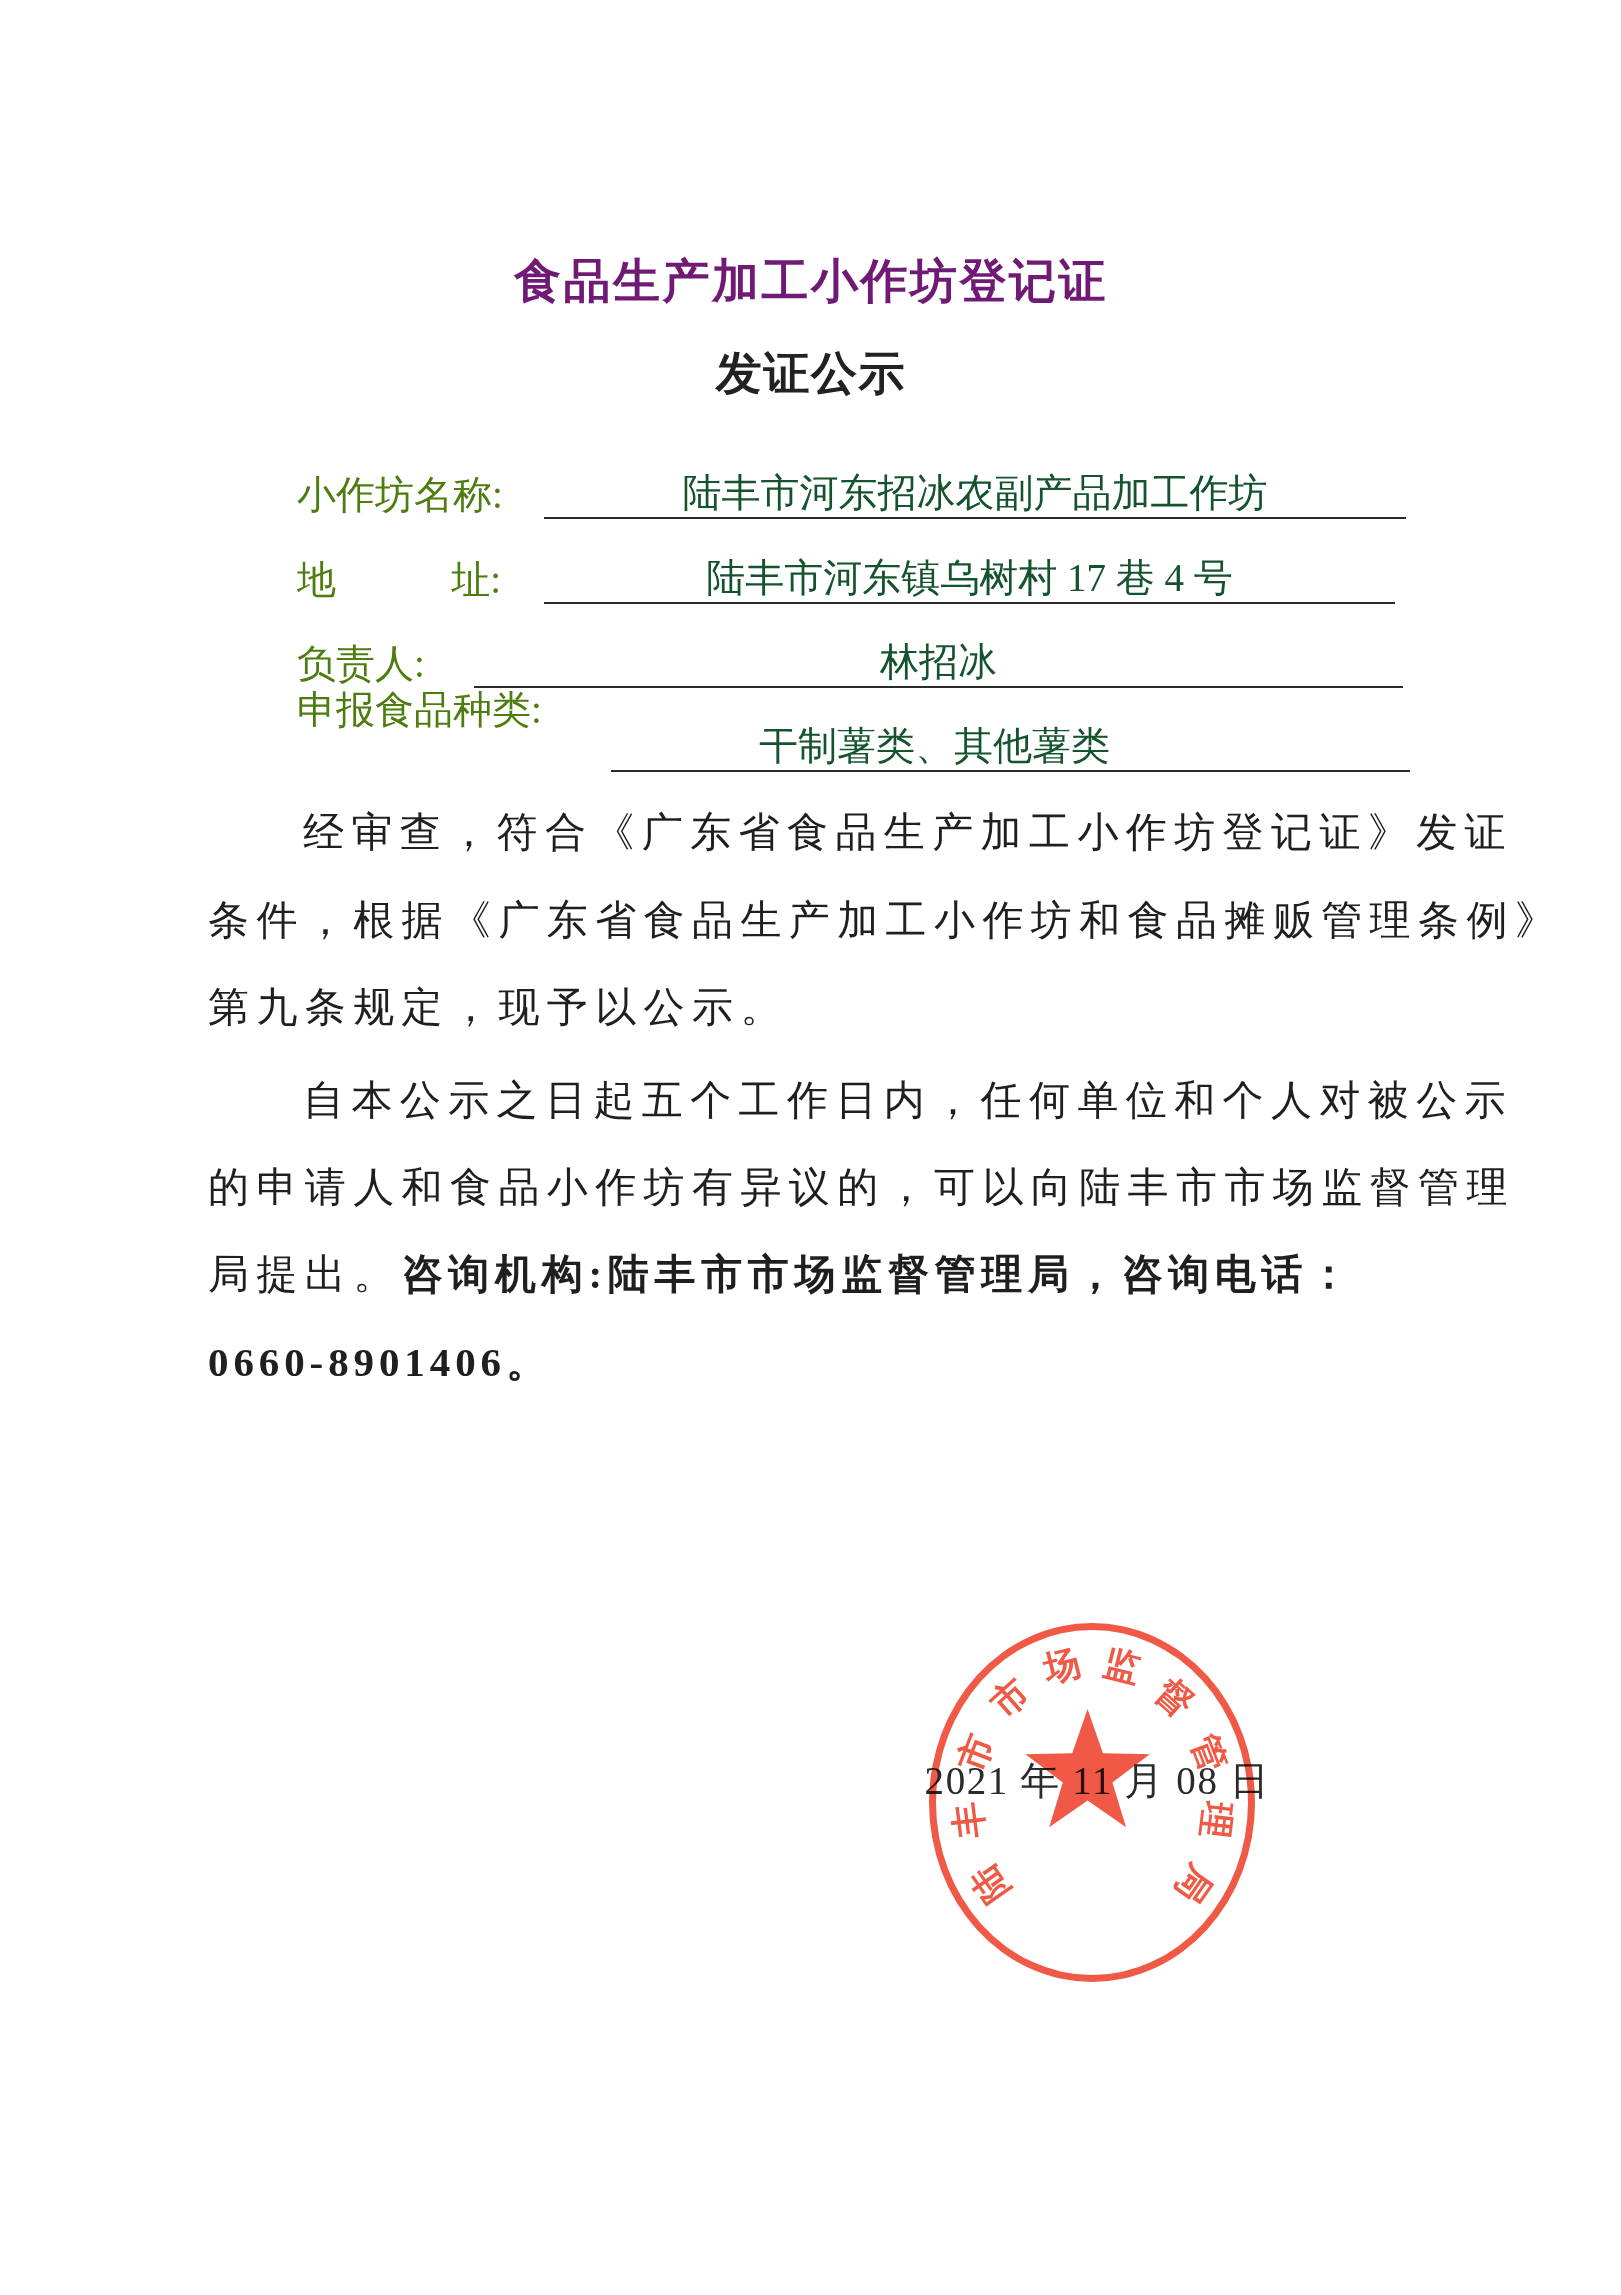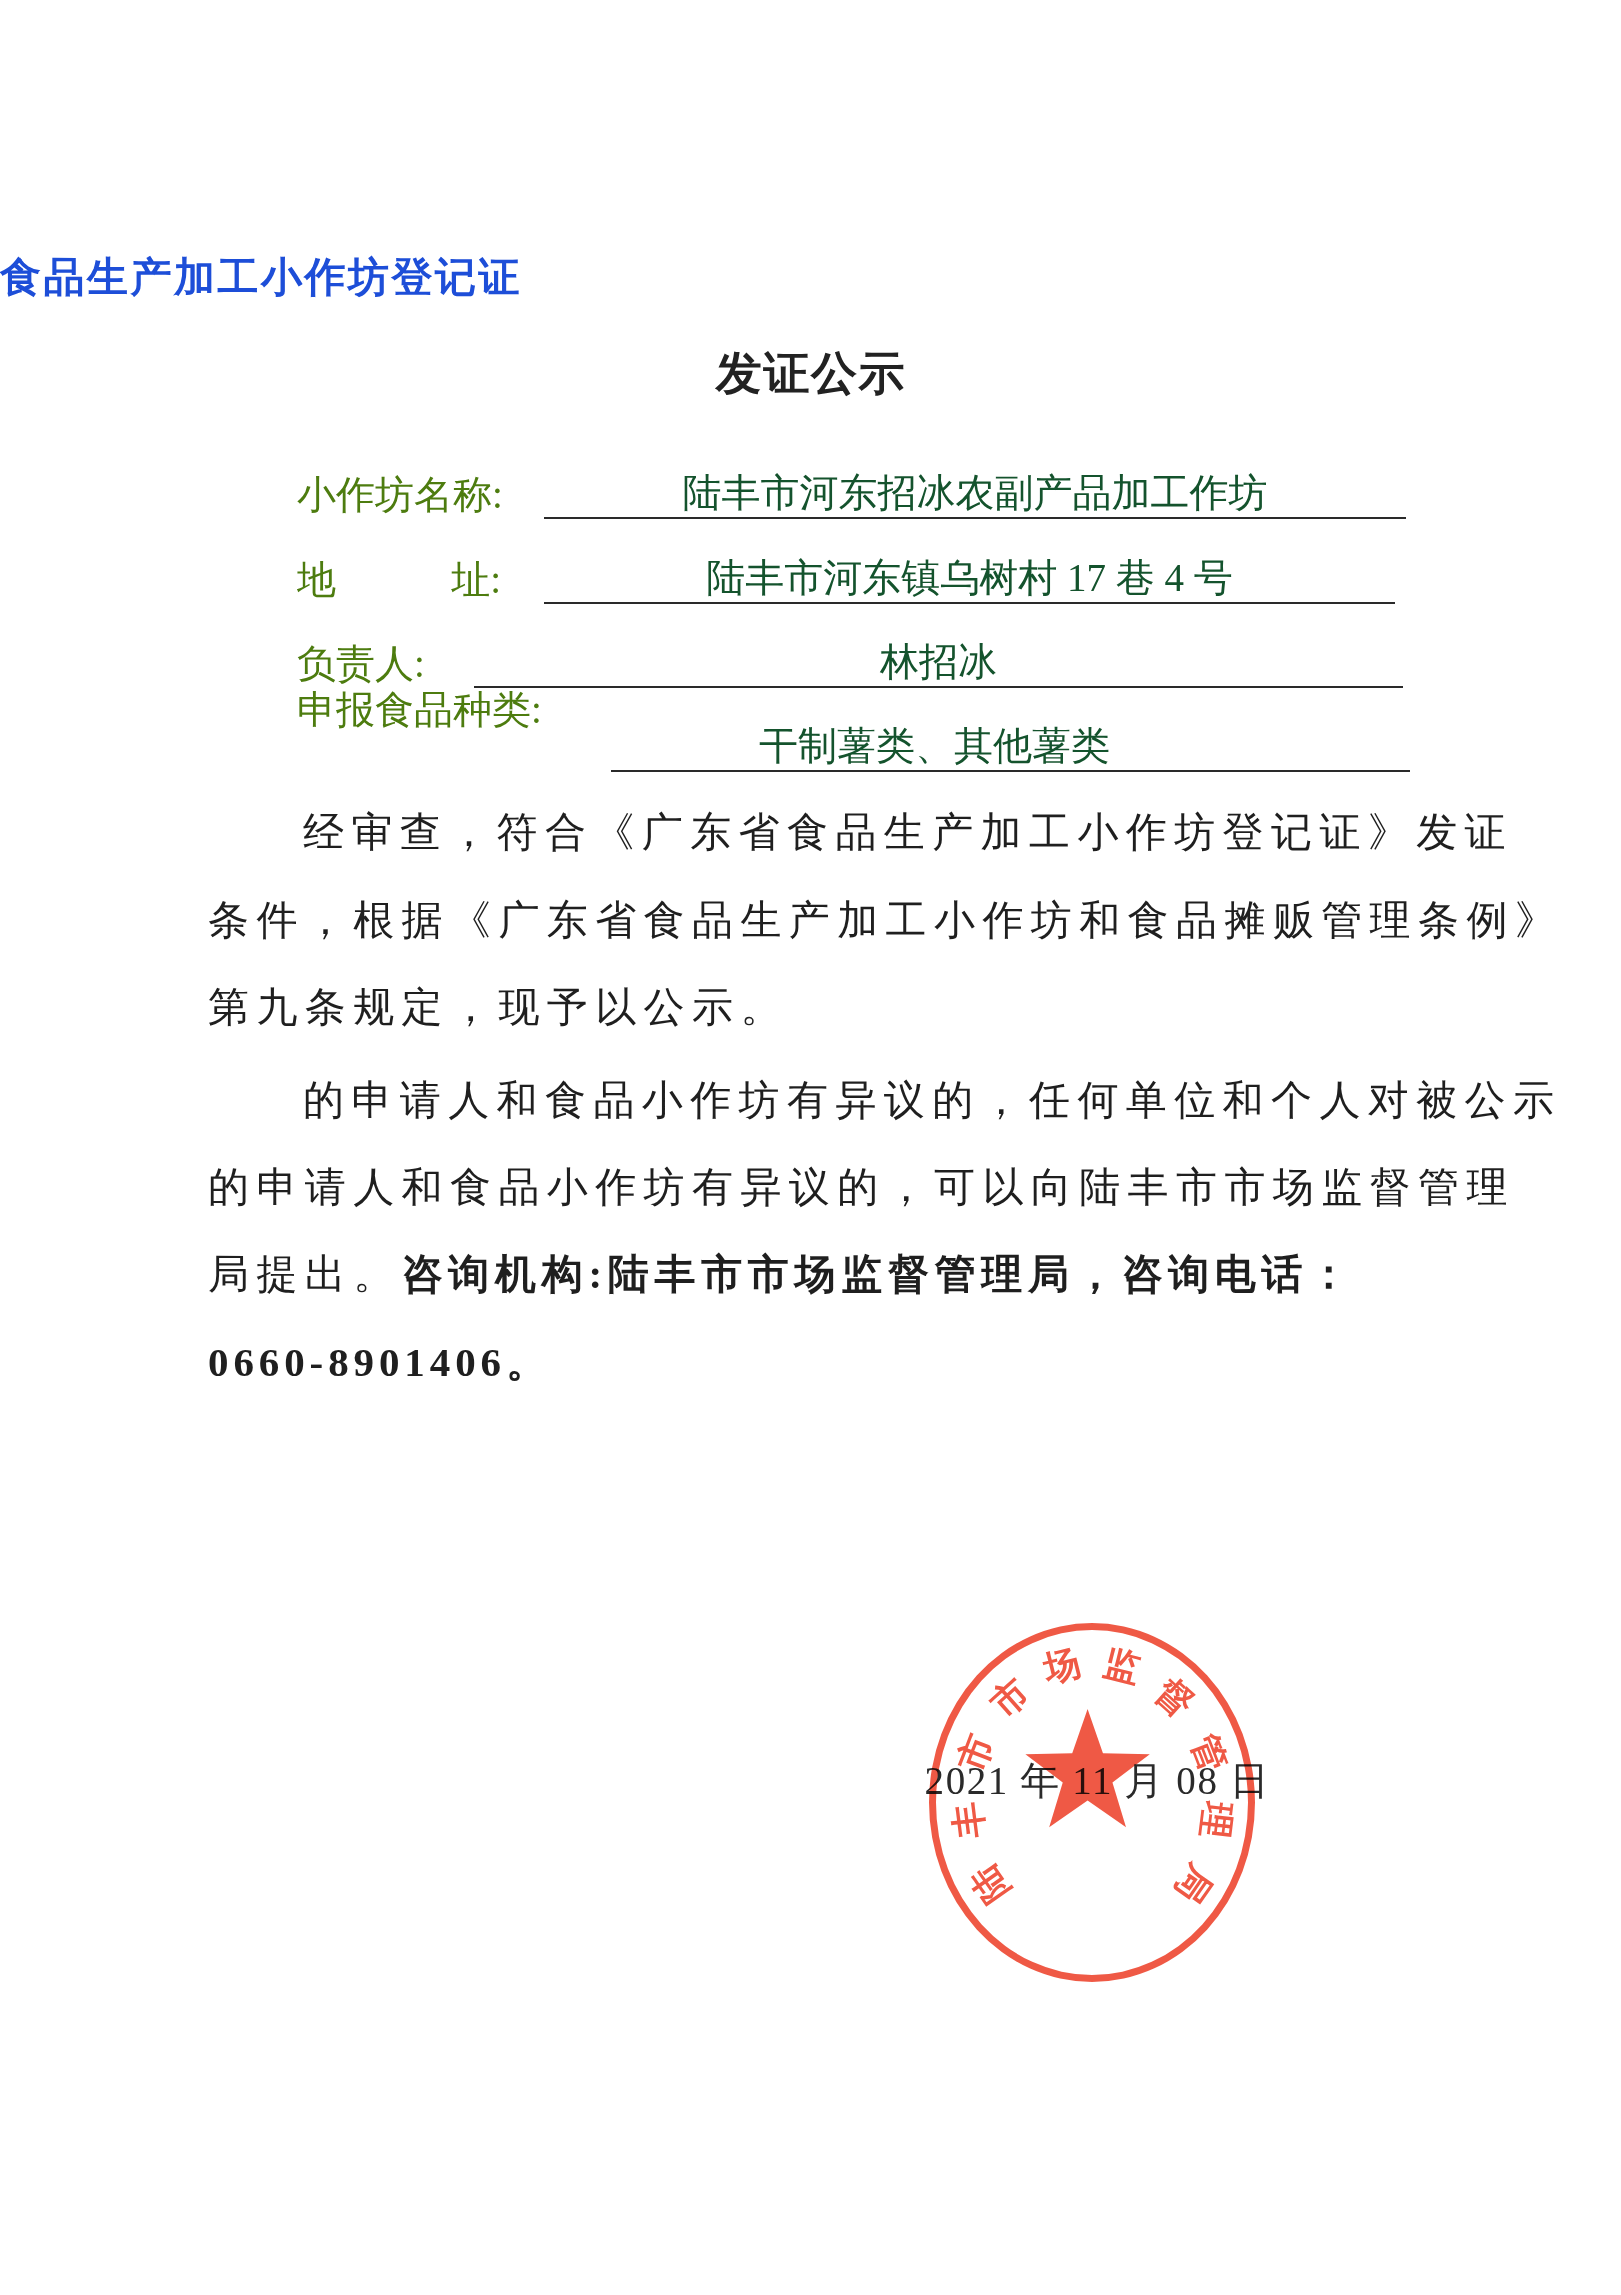--- a/index.html
+++ b/index.html
@@ -14,26 +14,26 @@
     background: #ffffff;
     overflow: hidden;
     font-family: "Liberation Serif", "DejaVu Serif", serif;
     color: #1f1f1f;
   }
   .abs { position: absolute; white-space: nowrap; }
 
   
   .doc-title {
     left: 0; right: 0; top: 250px;
-    text-align: left;
+    text-align: center;
     font-family: "Liberation Sans", "DejaVu Sans", sans-serif;
     font-weight: bold;
-    font-size: 41px;
+    font-size: 47px;
     letter-spacing: 2.5px;
-    color: #1d4ed8;
+    color: #701a75;
   }
   .doc-subtitle {
     left: 0; right: 0; top: 343px;
     text-align: center;
     font-family: "Liberation Sans", "DejaVu Sans", sans-serif;
     font-weight: bold;
     font-size: 46px;
     letter-spacing: 1.6px;
     color: #222;
   }
@@ -152,21 +152,21 @@
   <div class="abs field-underline" style="left:474px; width:929px; top:686px;"></div>
 
   <div class="abs field-label" style="top:683px;">申报食品种类:</div>
   <div class="abs field-value" style="left:575px; width:719px; top:719px;">干制薯类、其他薯类</div>
   <div class="abs field-underline" style="left:611px; width:799px; top:770px;"></div>
 
   <div class="abs body-line" style="left:303px; top:805px;">经审查，符合《广东省食品生产加工小作坊登记证》发证</div>
   <div class="abs body-line" style="left:208px; top:893px;">条件，根据《广东省食品生产加工小作坊和食品摊贩管理条例》</div>
   <div class="abs body-line" style="left:208px; top:980px;text-align:right;">第九条规定，现予以公示。</div>
 
-  <div class="abs body-line" style="left:303px; top:1073px;">的申请人和食品小作坊有异议的，任何单位和个人对被公示</div>
+  <div class="abs body-line" style="left:303px; top:1073px;">自本公示之日起五个工作日内，任何单位和个人对被公示</div>
   <div class="abs body-line" style="left:208px; top:1160px;">的申请人和食品小作坊有异议的，可以向陆丰市市场监督管理</div>
   <div class="abs body-line" style="left:208px; top:1247px;">
     <span>局提出。</span><span class="bold-seg">咨询机构:陆丰市市场监督管理局，咨询电话：</span>
   </div>
   <div class="abs body-line phone-line" style="left:208px; top:1335px;">0660-8901406。</div>
 
   <div class="abs sig-date">2021 年 11 月 08 日</div>
 
   <div class="abs seal">
     <div class="seal-ring"></div>

